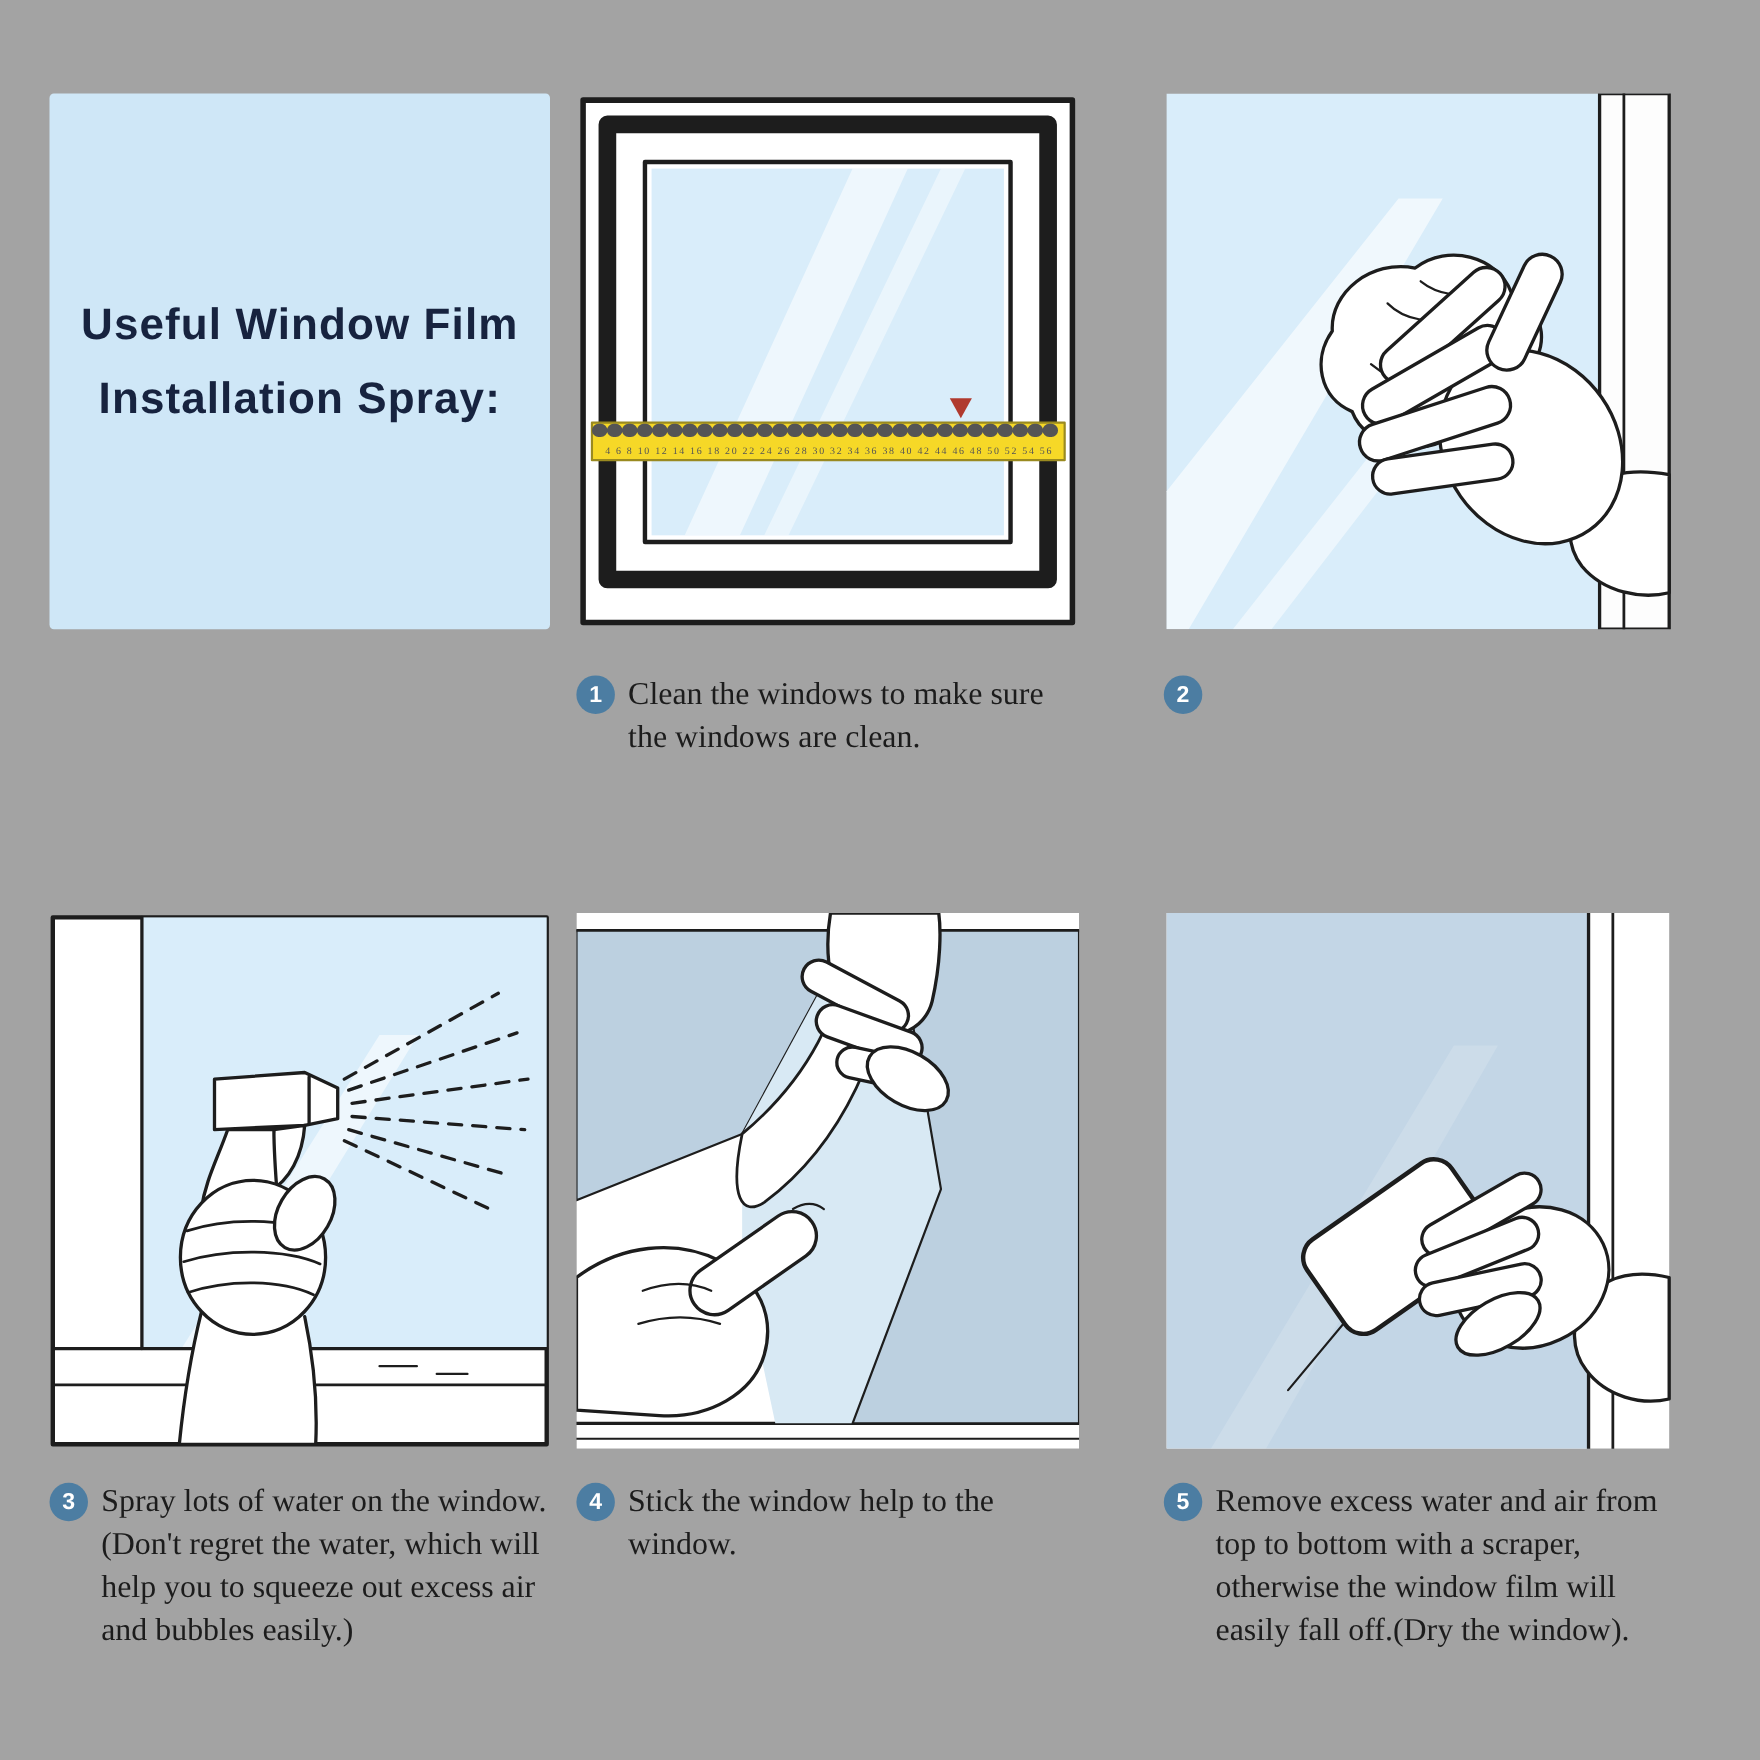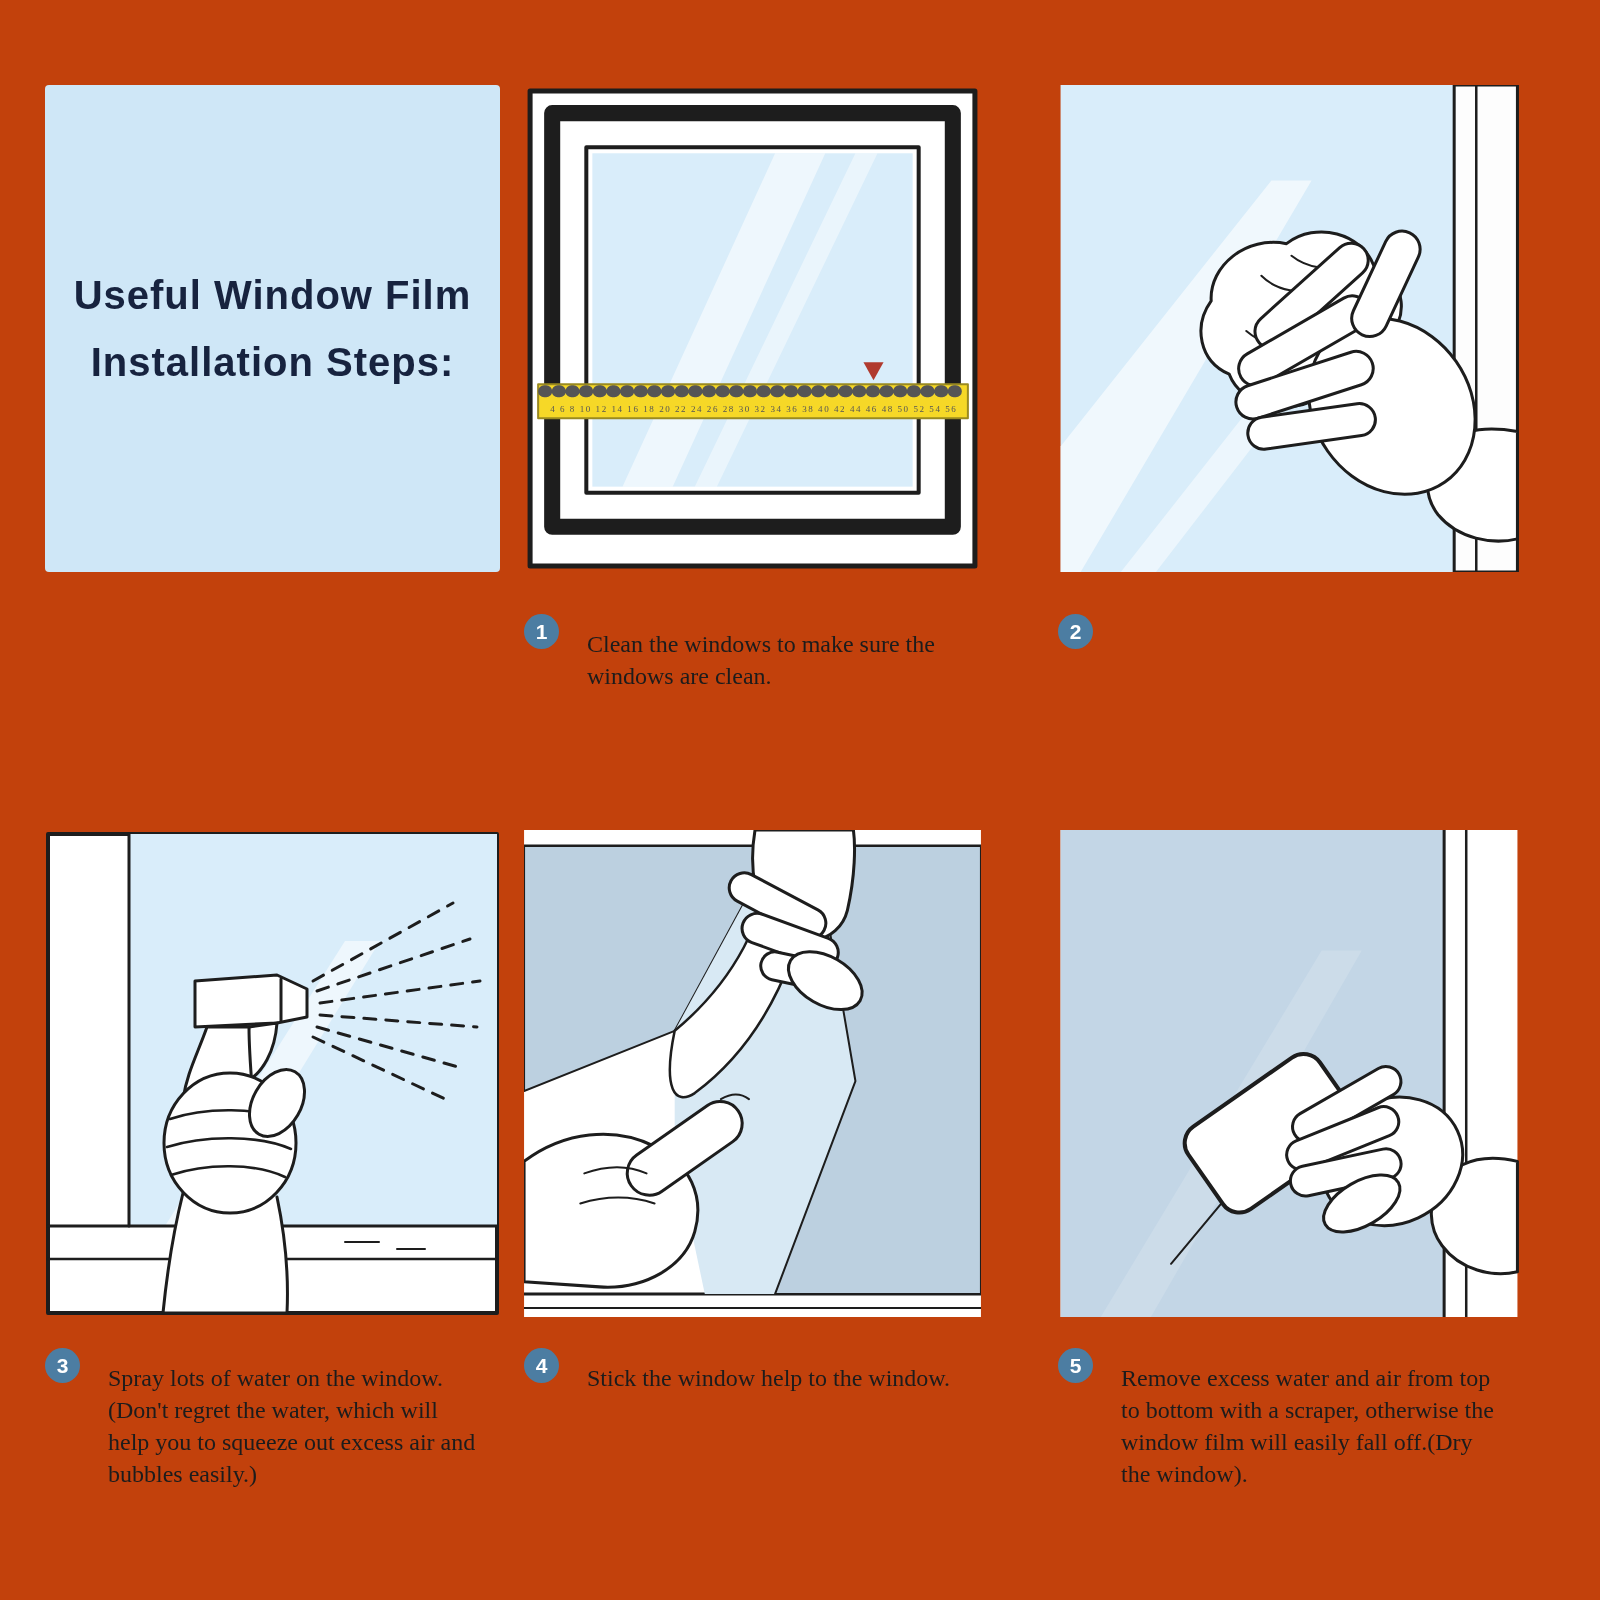--- a/index.html
+++ b/index.html
@@ -1,49 +1,49 @@
 <!DOCTYPE html>
 <html style="--c-panel: #cfe7f7; --c-glass: #d9edfa; --c-film: #bcd0e0; --c-film2: #c3d6e6; --c-badge: #4c7da2; --c-title: #17233f; --c-text: #1c1c1c; --c-tape: #f6d827; --c-marker: #b03a2e;"><head>
 <meta charset="utf-8">
 <style>
   :root{
     --c-glass:#d9edfa; --c-film:#bcd0e0; --c-film2:#c3d6e6; --c-panel:#cfe7f7;
     --c-badge:#4c7da2; --c-title:#17233f; --c-text:#1c1c1c; --c-tape:#f6d827; --c-marker:#b03a2e;
   }
   html,body{margin:0;padding:0;background:#fff;}
-  .canvas{position:relative;width:1600px;height:1600px;background:#c2410c;overflow:hidden;
+  .canvas{position:relative;width:1600px;height:1600px;background:#a3a3a3;overflow:hidden;
           font-family:"Liberation Serif",serif;color:var(--c-text);}
   .cell{position:absolute;margin:0;padding:0;}
   .col1{left:45px;width:455px;} .col2{left:524px;width:457px;} .col3{left:1058px;width:462px;}
   .row1{top:85px;height:487px;} .row2{top:830px;height:487px;}
   .cap-row1{top:612px;} .cap-row2{top:1346px;}
   .cell svg{display:block;width:100%;height:100%;}
   svg *{stroke-linecap:round;stroke-linejoin:round;}
   .ln{stroke:#1d1d1d;}
   .glass{fill:var(--c-glass);}
   .film{fill:var(--c-film);}
   .film2{fill:var(--c-film2);}
   .title-panel{background:var(--c-panel);border-radius:4px;display:flex;flex-direction:column;
                align-items:center;justify-content:center;gap:22px;}
   .title-line{font-family:"Liberation Sans",sans-serif;font-weight:bold;font-size:40px;
               letter-spacing:1px;color:var(--c-title);}
   .caption{position:absolute;display:flex;gap:12px;align-items:flex-start;}
   .badge{flex:0 0 auto;width:35px;height:35px;border-radius:50%;background:var(--c-badge);
          color:#fff;font-family:"Liberation Sans",sans-serif;font-weight:bold;font-size:21px;
          display:flex;align-items:center;justify-content:center;margin-top:2px;}
-  .caption p{margin:16px;font-size:24px;line-height:1.34;color:var(--c-text);}
+  .caption p{margin:0;font-size:29px;line-height:1.34;color:var(--c-text);}
 </style>
 </head>
 <body>
 
 <div class="canvas">
 
   <section class="cell col1 row1 title-panel">
     <div class="title-line">Useful Window Film</div>
-    <div class="title-line">Installation Steps:</div>
+    <div class="title-line">Installation Spray:</div>
   </section>
 
   <figure class="cell col2 row1">
     <svg viewBox="0 0 455 485">
       <rect x="6" y="6" width="443" height="473" fill="#fff" class="ln" stroke-width="5"></rect>
       <rect x="28" y="28" width="399" height="412" fill="#fff" class="ln" stroke-width="16"></rect>
       <rect x="62" y="62" width="331" height="344" fill="#fff" class="ln" stroke-width="4"></rect>
       <rect x="68" y="68" width="319" height="332" class="glass"></rect>
       <polygon points="98,400 250,68 300,68 148,400" fill="#fff" opacity="0.55"></polygon>
       <polygon points="170,400 330,68 352,68 192,400" fill="#fff" opacity="0.45"></polygon>

